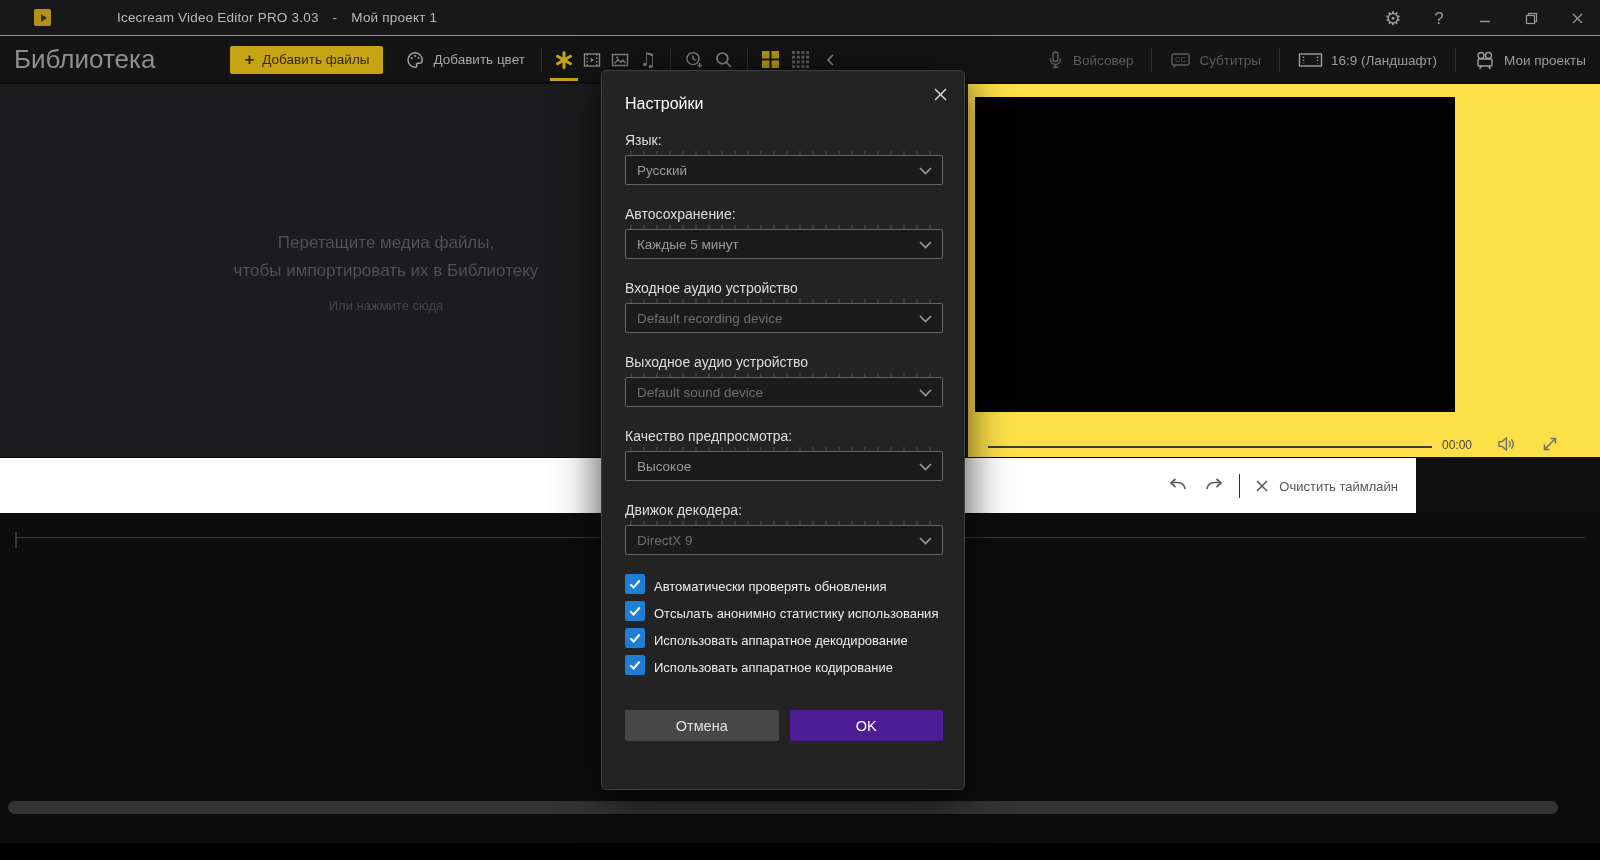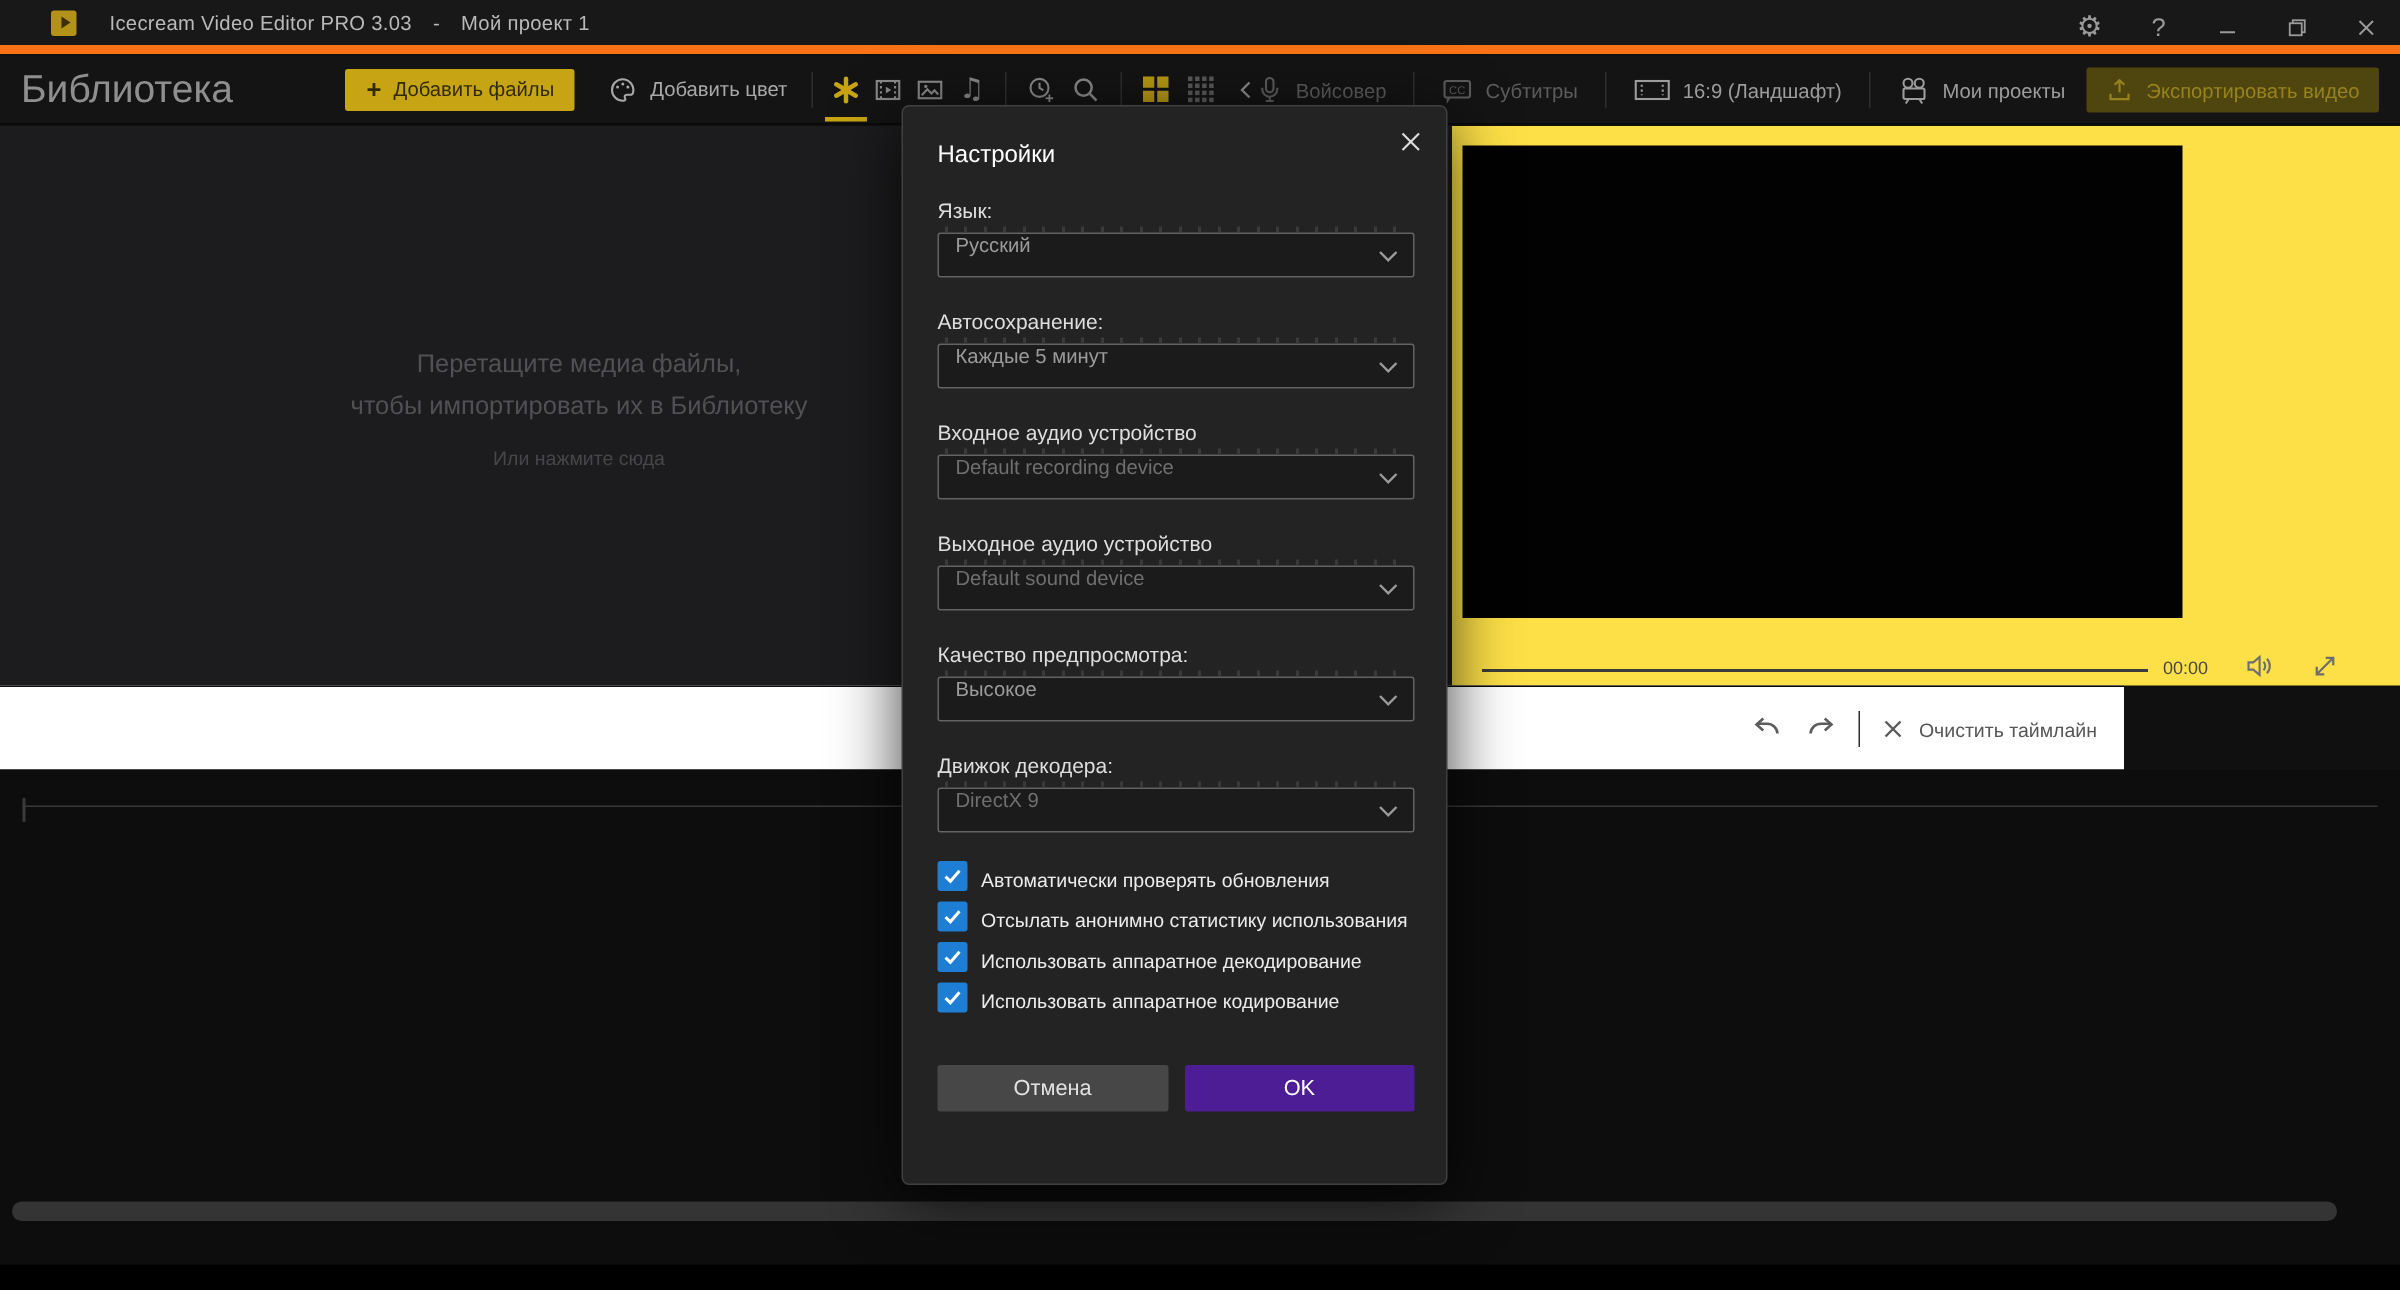--- a/index.html
+++ b/index.html
@@ -2,21 +2,21 @@
 <html><head>
 <meta charset="utf-8">
 <style>
   html,body{margin:0;padding:0;background:#000;}
   *{box-sizing:border-box;}
   .app{position:relative;width:1600px;height:860px;background:#101010;overflow:hidden;
        font-family:"Liberation Sans","DejaVu Sans",sans-serif;-webkit-font-smoothing:antialiased;}
 
   
   .titlebar{position:absolute;left:0;top:0;width:1600px;height:36px;background:#181818;
-            display:flex;align-items:center;border-bottom:6px solid #f97316;}
+            display:flex;align-items:center;border-bottom:1px solid #f97316;gap:44px;}
   .app-icon{width:17px;height:17px;margin-left:34px;background:#b3921a;border-radius:2px;
             display:flex;align-items:center;justify-content:center;}
   .app-icon span{width:0;height:0;border-left:6px solid #3a3005;border-top:4px solid transparent;
                  border-bottom:4px solid transparent;margin-left:2px;}
   .titlebar-text{margin-left:22px;font-size:13.5px;color:#b9b9b9;letter-spacing:.2px;display:flex;gap:14px;}
   .win-controls{position:absolute;right:0;top:0;height:36px;display:flex;align-items:center;}
   .win-btn{width:46px;height:36px;display:flex;align-items:center;justify-content:center;color:#9a9a9a;}
   .win-btn svg{display:block;}
   .gear-glyph{font-size:19px;color:#9a9a9a;line-height:1;font-family:"DejaVu Sans",sans-serif;}
   .help-glyph{font-size:17px;color:#9a9a9a;line-height:1;}
@@ -73,21 +73,21 @@
   
   .dialog{position:absolute;left:601px;top:70px;width:364px;height:720px;background:#232323;
           border:1px solid #404040;border-radius:5px;box-shadow:0 10px 45px rgba(0,0,0,.75);
           padding:0 21px 0 23px;color:#dcdcdc;}
   .dlg-close{position:absolute;top:12px;right:13px;width:22px;height:22px;display:flex;
              align-items:center;justify-content:center;color:#dedede;}
   .dlg-title{font-size:16px;color:#fdfdfd;margin-top:24px;font-weight:400;}
   .field-label{font-size:14px;color:#dedede;margin-top:21px;}
   .field-label.first{margin-top:19px;}
   .combo{position:relative;margin-top:7px;height:30px;background:#1b1b1b;border:1px solid #636363;
-         border-radius:2px;display:flex;padding:0 30px 0 11px;}
+         border-radius:2px;display:flex;align-items:center;padding:0 30px 0 11px;}
   .combo::before{content:"";position:absolute;left:4px;right:4px;top:-5px;height:4px;
                  background:repeating-linear-gradient(90deg,#3a3a3a 0 2px,transparent 2px 13px);}
   .combo .value{font-size:13.5px;color:#9b9b9b;white-space:nowrap;overflow:hidden;}
   .combo.dim .value{color:#6f6f6f;}
   .combo .chev{position:absolute;right:10px;top:11px;color:#9b9b9b;}
   .checks{margin-top:19px;display:flex;flex-direction:column;gap:7px;}
   .check-row{display:flex;align-items:flex-end;gap:9px;}
   .checkbox{width:20px;height:20px;background:#1d7ed3;border-radius:2px;flex:none;
             display:flex;align-items:center;justify-content:center;}
   .check-row .lbl{font-size:13px;color:#ececec;white-space:nowrap;}
@@ -273,28 +273,20 @@
       <div class="tb-group lit">
         <svg width="22" height="20" viewBox="0 0 22 20" fill="none" stroke="currentColor" stroke-width="1.4">
           <circle cx="7" cy="5.5" r="3"></circle>
             <circle cx="14.5" cy="5.5" r="3"></circle>
           <rect x="4" y="9" width="14" height="7" rx="1"></rect>
           <line x1="7.5" y1="16" x2="5.5" y2="19"></line>
             <line x1="14.5" y1="16" x2="16.5" y2="19"></line>
         </svg>
         <span>Мои проекты</span>
       </div>
-      <div class="btn-export">
-        <svg width="18" height="18" viewBox="0 0 18 18" fill="none" stroke="currentColor" stroke-width="1.5">
-          <line x1="9" y1="2.5" x2="9" y2="10.5"></line>
-            <polyline points="5.8,5.5 9,2.5 12.2,5.5"></polyline>
-          <path d="M3,11.5 v3.5 h12 v-3.5"></path>
-        </svg>
-        <span>Экспортировать видео</span>
-      </div>
     </div>
   </div>
 
   <div class="library">
     <div class="drop-zone">
       <div class="drop-title">
         <div>Перетащите медиа файлы,</div>
         <div>чтобы импортировать их в Библиотеку</div>
       </div>
       <div class="drop-hint">Или нажмите сюда</div>

